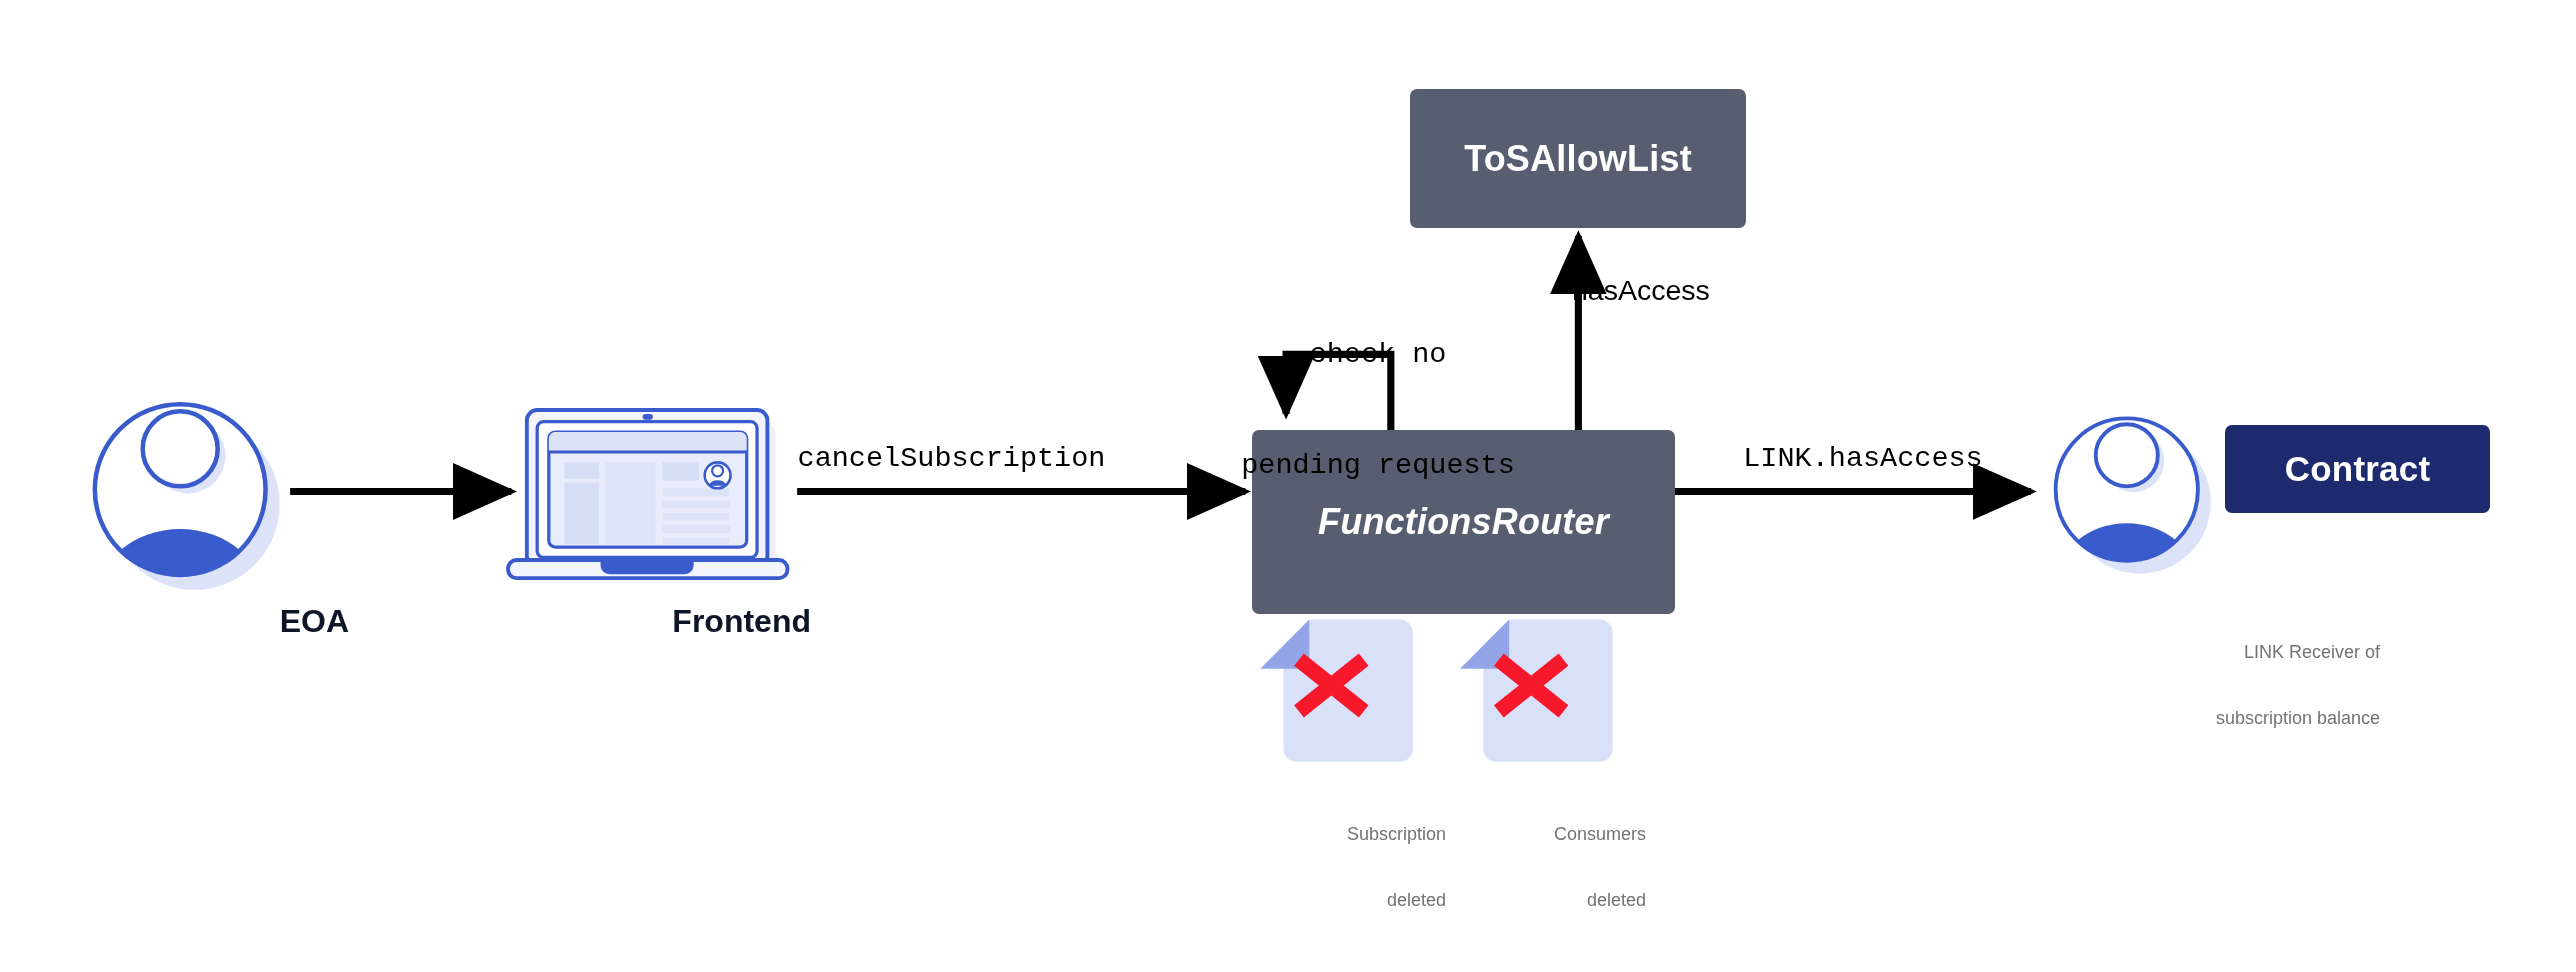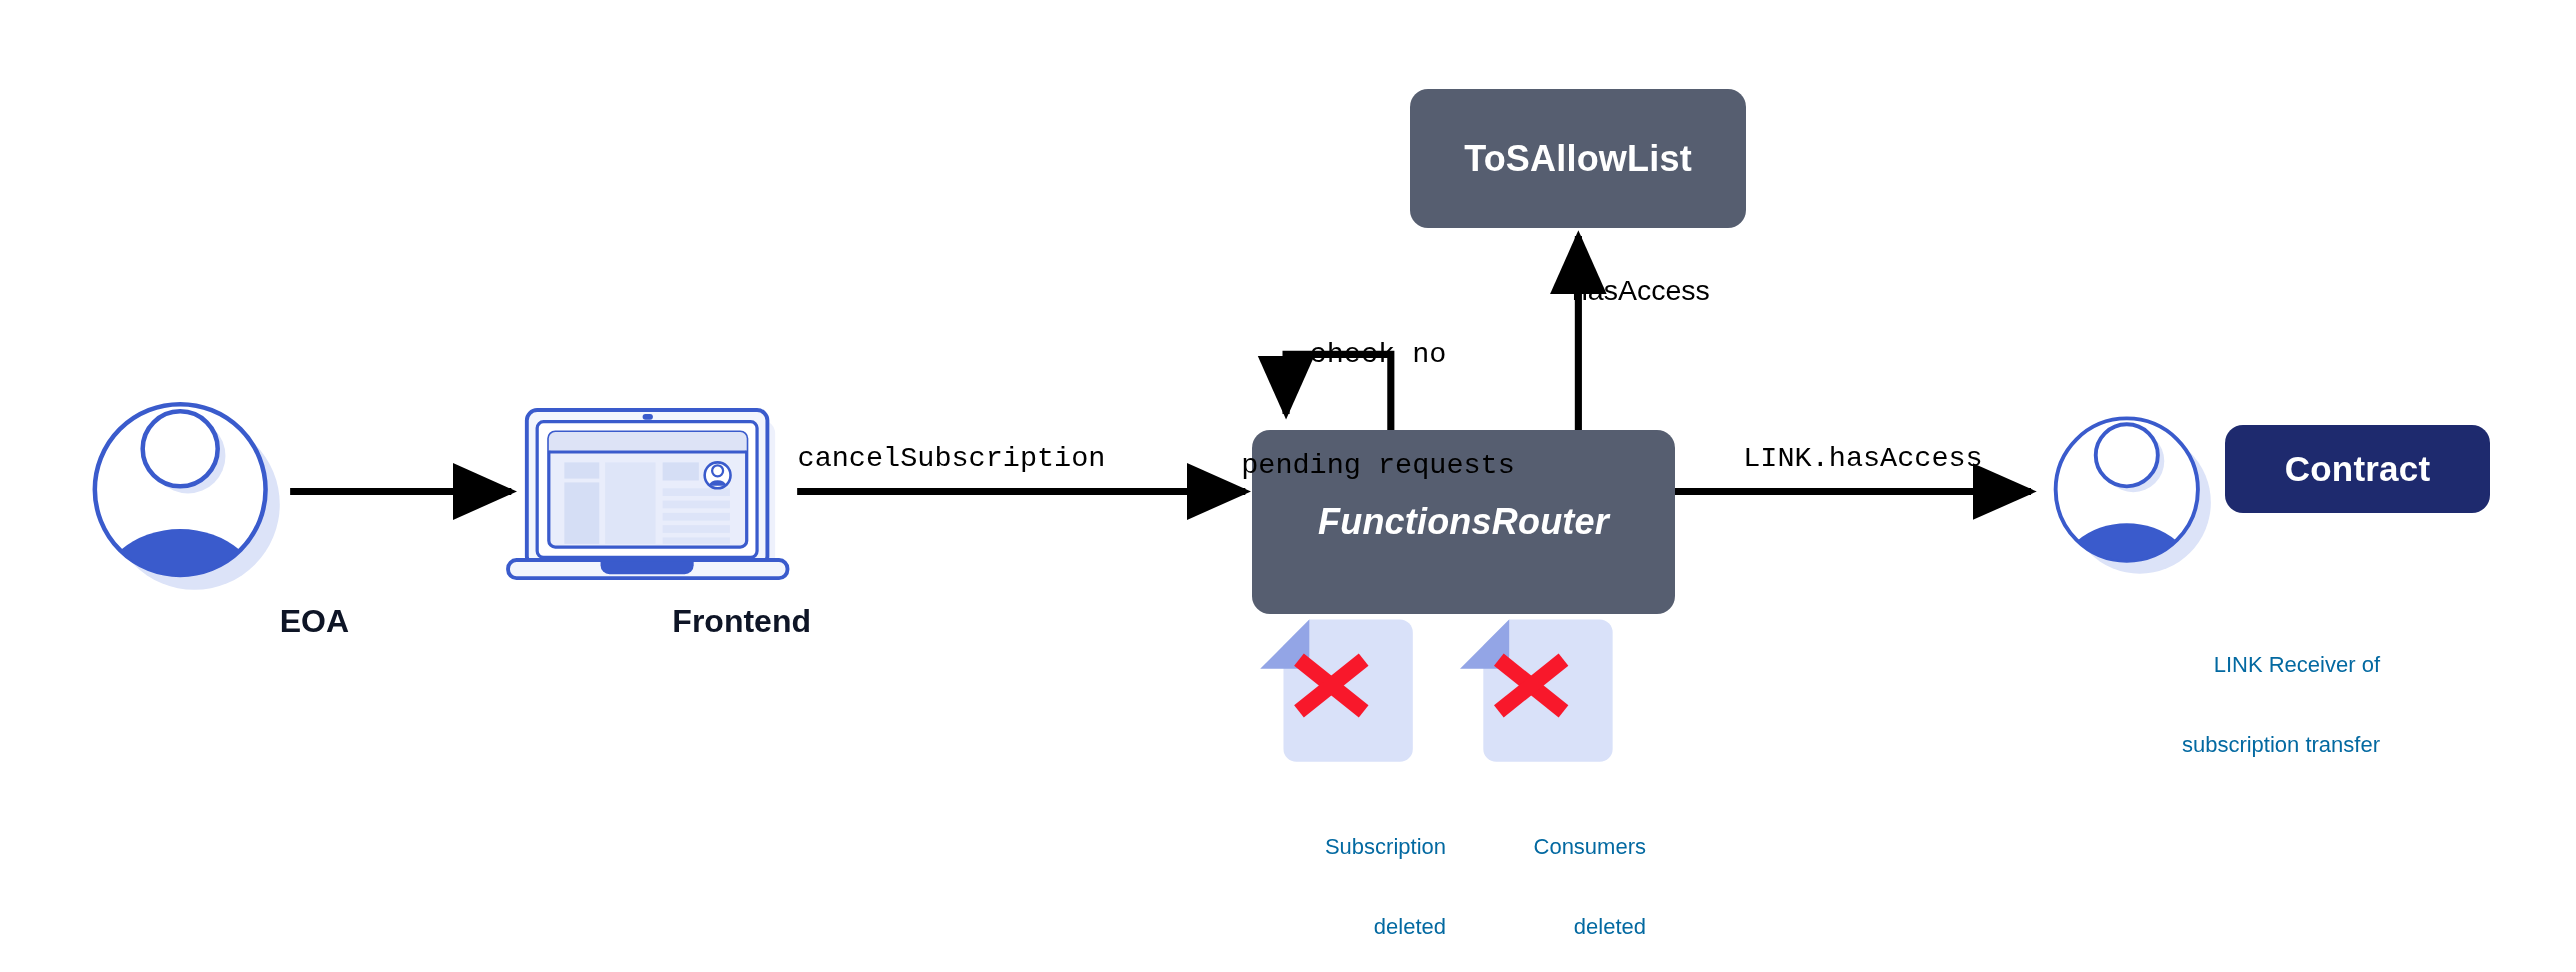--- a/index.html
+++ b/index.html
@@ -17,21 +17,21 @@
     background: #ffffff;
     overflow: hidden;
     transform-origin: 0 0;
   }
   
   .box {
     position: absolute;
     display: flex;
     align-items: center;
     justify-content: center;
-    border-radius: 18px;
+    border-radius: 7px;
     box-sizing: border-box;
   }
   .box-label {
     font-family: "Liberation Sans", sans-serif;
     font-weight: bold;
     color: #ffffff;
     letter-spacing: 0.2px;
     white-space: nowrap;
   }
   .box-gray { background: #565E70; }
@@ -63,22 +63,22 @@
     color: #0E1526;
     white-space: pre;
     line-height: 1.22;
   }
   .caption-bold {
     font-weight: bold;
     font-size: 32px;
   }
   .caption-plain {
     font-weight: normal;
-    font-size: 22px;
-    color: #0369a1;
+    font-size: 18px;
+    color: #737373;
   }
 
   #eoa-caption     { left: 26px;  top: 602px; width: 323px; }
   #frontend-caption{ left: 488px; top: 602px; width: 323px; }
   #receiver-caption{ left: 1960px;top: 598px; width: 420px; }
   #doc1-caption    { left: 1252px;top: 780px;width: 194px; }
   #doc2-caption    { left: 1452px;top: 780px;width: 194px; }
 
   
   .edge-label {
@@ -246,21 +246,21 @@
   <div class="box box-navy" id="contract-box">
     <span class="box-label">Contract</span>
   </div>
 
   <div class="caption caption-bold" id="eoa-caption">EOA</div>
 
   <div class="caption caption-bold" id="frontend-caption">Frontend</div>
 
   <div class="caption caption-plain" id="receiver-caption">
     <div>LINK Receiver of</div>
-    <div>subscription transfer</div>
+    <div>subscription balance</div>
   </div>
 
   <div class="caption caption-plain" id="doc1-caption">
     <div>Subscription</div>
     <div>deleted</div>
   </div>
 
   <div class="caption caption-plain" id="doc2-caption">
     <div>Consumers</div>
     <div>deleted</div>

